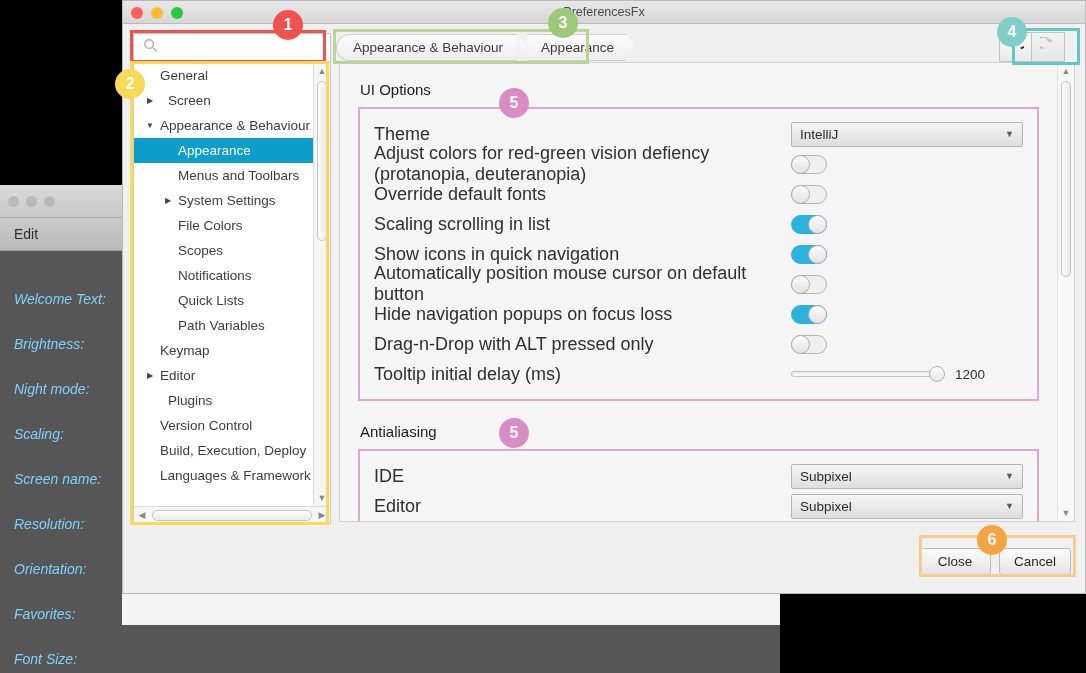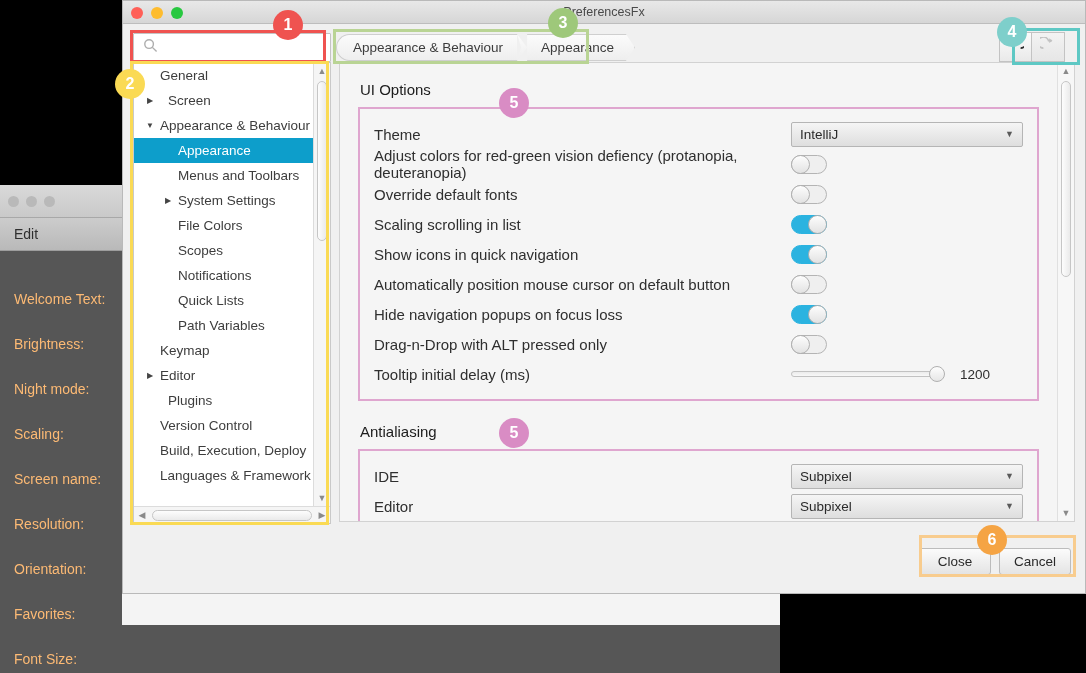--- a/index.html
+++ b/index.html
@@ -25,21 +25,21 @@
   .bg-traffic i { width:11px; height:11px; border-radius:50%; background:#b9b9b9; display:block;}
   .bgapp-tab {
     position:absolute; left:0; top:33px; width:122px; height:33px;
     background: linear-gradient(#cccccc,#b9b9b9);
     border-bottom:1px solid #9d9d9d;
     display:flex; align-items:center; padding-left:14px;
     font-size:14px; color:#2f2f2f;
   }
   .bg-form { position:absolute; left:0; top:66px; width:780px; height:422px; }
   .bg-row { position:absolute; left:14px; height:22px; display:flex; align-items:center; }
-  .bg-label { font-size:14px; color:#fdba74; width:132px; }
+  .bg-label { font-size:14px; color:#7dd3fc; width:132px;font-style:italic; }
   .bg-val { font-size:14px; color:#e8e8e8; }
   .bg-white-strip {
     position:absolute; left:122px; top:0; width:658px; height:374px; background:#f4f4f4;
   }
 
   
   .win {
     position:absolute; left:122px; top:0; width:964px; height:594px;
     background:#f0f0f0;
     border:1px solid #b9b9b9;
@@ -128,21 +128,21 @@
 
   
   .content {
     position:absolute; left:216px; top:61px; right:10px; bottom:71px;
     background:#f5f5f5; border:1px solid #d2d2d2; overflow:hidden;
   }
   .content-inner { position:absolute; left:0; top:0; right:17px; bottom:0; padding:14px 18px 0 18px; }
   .group-title { font-size:15px; color:#1c1c1c; margin:4px 0 9px 2px; font-weight:400; }
   .group-box { border:2px solid #dfa6cf; background:#f5f5f5; padding:10px 14px 10px 14px; }
   .opt-row { height:30px; display:flex; align-items:center; }
-  .opt-label { font-size:15px; color:#2f2f2f; flex:1; }
+  .opt-label { font-size:18px; color:#2f2f2f; flex:1; }
 
   
   .combo {
     width:232px; height:25px;
     background:linear-gradient(#f5f5f5,#dedede);
     border:1px solid #b5b5b5; border-radius:2px;
     display:flex; align-items:center; padding:0 8px;
     font-size:13.5px; color:#2a2a2a; justify-content:space-between; cursor:pointer;
   }
   .combo .caret { font-size:9px; color:#5a5a5a; }
@@ -439,21 +439,21 @@
               <div class="opt-row">
                 <div class="opt-label">Drag-n-Drop with ALT pressed only</div>
                 <div style="width: 232px;">
                   <div class="toggle">
                     <div class="knob"></div>
                   </div>
                 </div>
               </div>
               <div class="opt-row">
                 <div class="opt-label">Tooltip initial delay (ms)</div>
-                <div class="slider-wrap" style="width: 232px; text-align: center;">
+                <div class="slider-wrap" style="width: 232px;">
                   <div class="slider">
                     <div class="sknob"></div>
                   </div>
                   <div class="slider-val">1200</div>
                 </div>
               </div>
             </div>
           </div>
           <div style="margin-top: 22px;">
             <div class="group-title">Antialiasing</div>

